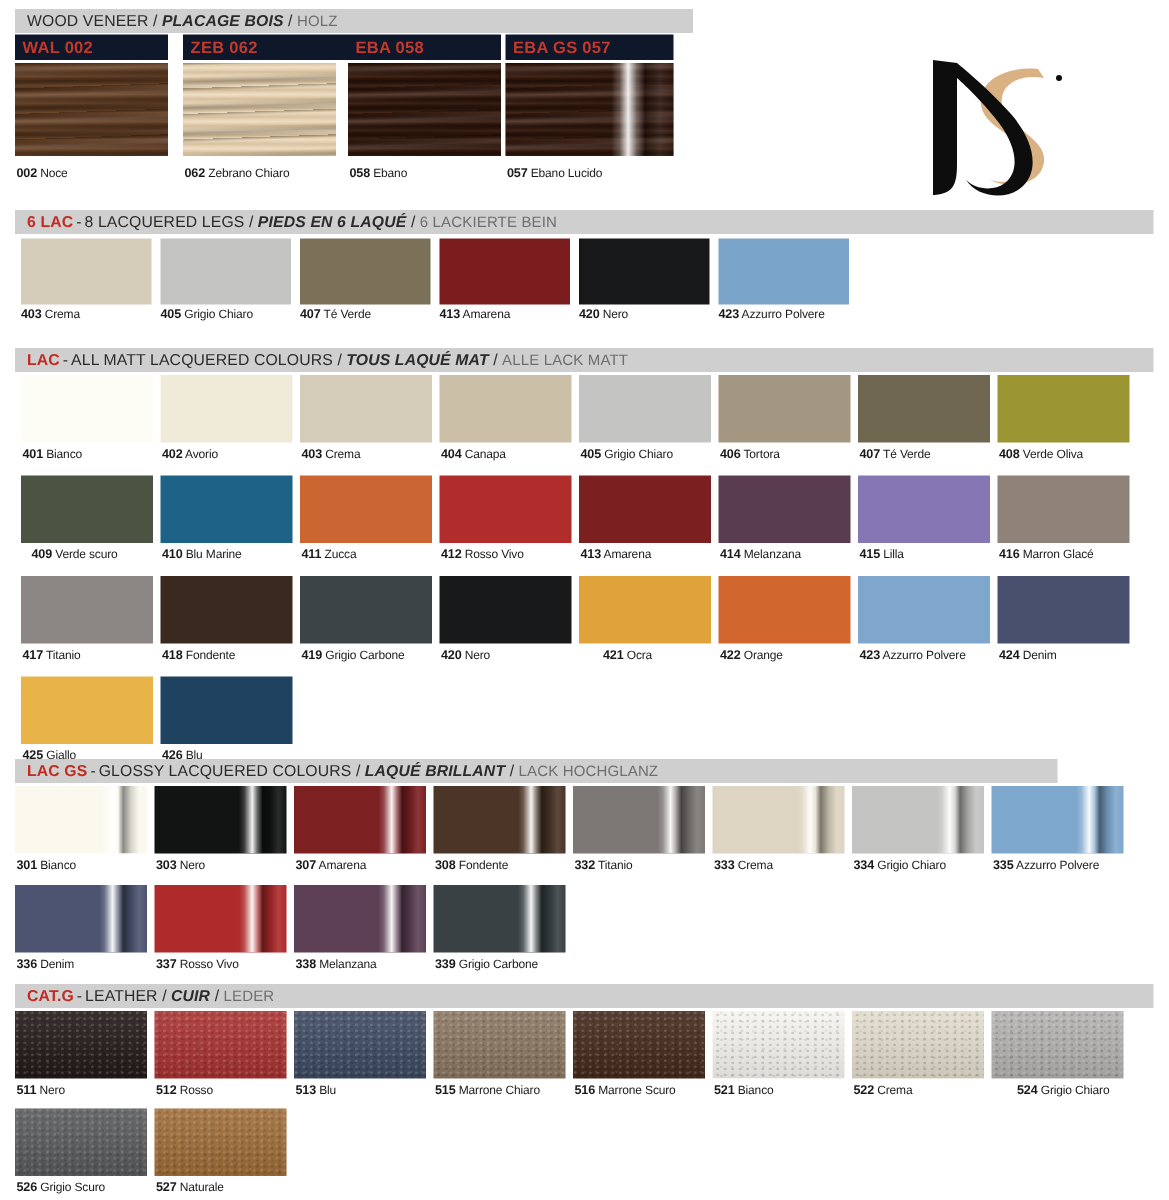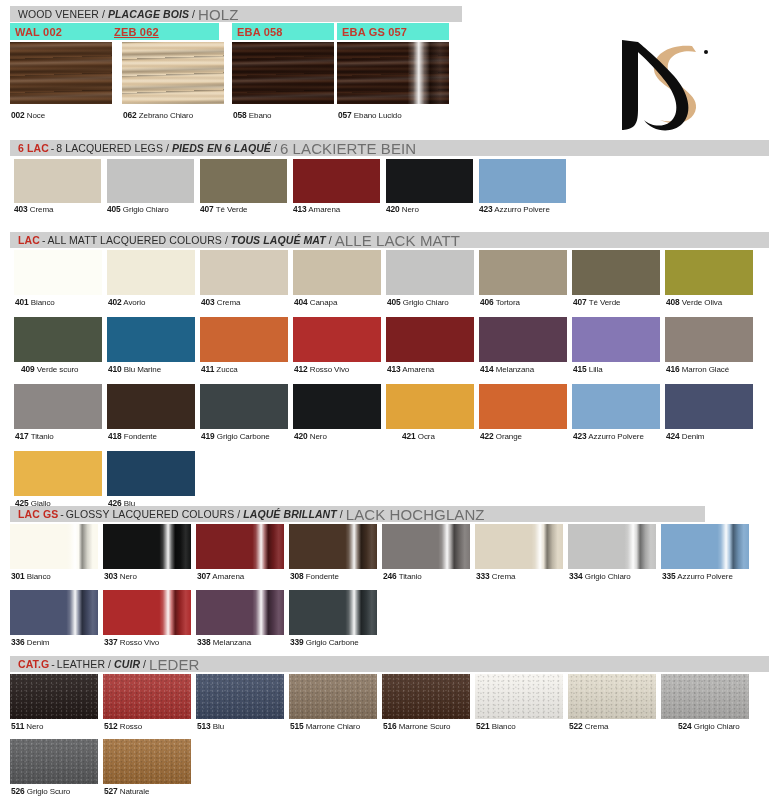--- a/index.html
+++ b/index.html
@@ -46,21 +46,21 @@
   }
   .sec-header .t-fr {
     color: #2b2b2b;
     font-size: 10.5px;
     font-style: italic;
     font-weight: bold;
     letter-spacing: .1px;
   }
   .sec-header .t-de {
     color: #6e6e6e;
-    font-size: 15px;
+    font-size: 10px;
     letter-spacing: .1px;
   }
   .sec-header .slash { color:#2b2b2b; font-size:10.5px; padding:0 3px; }
   .sw {
     position: absolute;
     left: 0; top: 0;
     overflow: hidden;
   }
   .lbl {
     position: absolute;
@@ -69,21 +69,21 @@
     color: #1a1a1a;
     white-space: nowrap;
     letter-spacing: -.1px;
   }
   .lbl b { font-weight: bold; font-size: 8.4px; }
   .lbl span { font-weight: normal; }
 
   
   .woodcode {
     position: absolute;
-    background: #5eead4;
+    background: #0f172a;
     height: 17px;
     display: flex;
     align-items: center;
     padding-left: 5px;
     color: #c3392c;
     font-weight: bold;
     font-size: 11px;
     letter-spacing: .2px;
   }
   .wood {
@@ -118,21 +118,21 @@
 
 <div id="sheet">
     <div class="sec-header" style="left: 10px; top: 6px; width: 452px;">
       <span class="t-en">WOOD VENEER</span>
       <span class="slash">/</span>
       <span class="t-fr">PLACAGE BOIS</span>
       <span class="slash">/</span>
       <span class="t-de">HOLZ</span>
     </div>
     <div class="woodcode" style="left: 10px; top: 23px; width: 102px;">WAL 002</div>
-    <div class="woodcode" style="left: 109px; top: 23px; width: 110px; text-decoration: underline;">ZEB 062</div>
+    <div class="woodcode" style="left: 122px; top: 23px; width: 110px;">ZEB 062</div>
     <div class="woodcode" style="left: 232px; top: 23px; width: 102px;">EBA 058</div>
     <div class="woodcode" style="left: 337px; top: 23px; width: 112px;">EBA GS 057</div>
     <div class="wood" title="002 Noce" style="left: 10px; top: 42px; width: 102px; height: 62px; background: rgb(91, 58, 34);">
       <div class="grain" style="background: repeating-linear-gradient(rgb(64, 39, 21) 0px, rgb(91, 58, 34) 1.5px, rgb(122, 82, 51) 3px, rgb(91, 58, 34) 4.5px, rgb(64, 39, 21) 6px); opacity: 0.55;"></div>
       <div class="grain" style="background: repeating-linear-gradient(178deg, rgba(0, 0, 0, 0.3) 0px, rgba(0, 0, 0, 0) 2px, rgba(255, 255, 255, 0.12) 5px, rgba(0, 0, 0, 0) 9px, rgba(0, 0, 0, 0.22) 13px, rgba(0, 0, 0, 0) 17px);"></div>
     </div>
     <div class="lbl" style="left: 11px; top: 110px;"><b>002</b><span> Noce</span></div>
     <div class="wood" title="062 Zebrano Chiaro" style="left: 122px; top: 42px; width: 102px; height: 62px; background: rgb(226, 205, 171);">
       <div class="grain" style="background: repeating-linear-gradient(rgb(200, 173, 136) 0px, rgb(226, 205, 171) 1.5px, rgb(243, 230, 207) 3px, rgb(226, 205, 171) 4.5px, rgb(200, 173, 136) 6px); opacity: 0.55;"></div>
       <div class="grain" style="background: repeating-linear-gradient(178deg, rgba(0, 0, 0, 0.3) 0px, rgba(0, 0, 0, 0) 2px, rgba(255, 255, 255, 0.12) 5px, rgba(0, 0, 0, 0) 9px, rgba(0, 0, 0, 0.22) 13px, rgba(0, 0, 0, 0) 17px);"></div>
@@ -252,21 +252,21 @@
       <div class="gloss-inner" style="background: linear-gradient(90deg, rgba(255, 255, 255, 0) 0%, rgba(255, 255, 255, 0) 64%, rgba(255, 255, 255, 0.18) 68%, rgba(255, 255, 255, 0.95) 74%, rgba(255, 255, 255, 0.35) 78%, rgba(0, 0, 0, 0.45) 82%, rgba(0, 0, 0, 0.15) 88%, rgba(255, 255, 255, 0.1) 94%, rgba(255, 255, 255, 0) 100%);"></div>
     </div>
     <div class="lbl" style="left: 197px; top: 571px;"><b>307</b><span> Amarena</span></div>
     <div class="sw" title="308 Fondente" style="position: absolute; left: 289px; top: 524px; width: 88px; height: 45px; background: rgb(74, 53, 39);">
       <div class="gloss-inner" style="background: linear-gradient(90deg, rgba(255, 255, 255, 0) 0%, rgba(255, 255, 255, 0) 64%, rgba(255, 255, 255, 0.18) 68%, rgba(255, 255, 255, 0.95) 74%, rgba(255, 255, 255, 0.35) 78%, rgba(0, 0, 0, 0.45) 82%, rgba(0, 0, 0, 0.15) 88%, rgba(255, 255, 255, 0.1) 94%, rgba(255, 255, 255, 0) 100%);"></div>
     </div>
     <div class="lbl" style="left: 290px; top: 571px;"><b>308</b><span> Fondente</span></div>
     <div class="sw" title="332 Titanio" style="position: absolute; left: 382px; top: 524px; width: 88px; height: 45px; background: rgb(125, 120, 118);">
       <div class="gloss-inner" style="background: linear-gradient(90deg, rgba(255, 255, 255, 0) 0%, rgba(255, 255, 255, 0) 64%, rgba(255, 255, 255, 0.18) 68%, rgba(255, 255, 255, 0.95) 74%, rgba(255, 255, 255, 0.35) 78%, rgba(0, 0, 0, 0.45) 82%, rgba(0, 0, 0, 0.15) 88%, rgba(255, 255, 255, 0.1) 94%, rgba(255, 255, 255, 0) 100%);"></div>
     </div>
-    <div class="lbl" style="left: 383px; top: 571px;"><b>246</b><span> Titanio</span></div>
+    <div class="lbl" style="left: 383px; top: 571px;"><b>332</b><span> Titanio</span></div>
     <div class="sw" title="333 Crema" style="position: absolute; left: 475px; top: 524px; width: 88px; height: 45px; background: rgb(221, 212, 193);">
       <div class="gloss-inner" style="background: linear-gradient(90deg, rgba(255, 255, 255, 0) 0%, rgba(255, 255, 255, 0) 64%, rgba(255, 255, 255, 0.18) 68%, rgba(255, 255, 255, 0.95) 74%, rgba(255, 255, 255, 0.35) 78%, rgba(0, 0, 0, 0.45) 82%, rgba(0, 0, 0, 0.15) 88%, rgba(255, 255, 255, 0.1) 94%, rgba(255, 255, 255, 0) 100%);"></div>
     </div>
     <div class="lbl" style="left: 476px; top: 571px;"><b>333</b><span> Crema</span></div>
     <div class="sw" title="334 Grigio Chiaro" style="position: absolute; left: 568px; top: 524px; width: 88px; height: 45px; background: rgb(195, 195, 194);">
       <div class="gloss-inner" style="background: linear-gradient(90deg, rgba(255, 255, 255, 0) 0%, rgba(255, 255, 255, 0) 64%, rgba(255, 255, 255, 0.18) 68%, rgba(255, 255, 255, 0.95) 74%, rgba(255, 255, 255, 0.35) 78%, rgba(0, 0, 0, 0.45) 82%, rgba(0, 0, 0, 0.15) 88%, rgba(255, 255, 255, 0.1) 94%, rgba(255, 255, 255, 0) 100%);"></div>
     </div>
     <div class="lbl" style="left: 569px; top: 571px;"><b>334</b><span> Grigio Chiaro</span></div>
     <div class="sw" title="335 Azzurro Polvere" style="position: absolute; left: 661px; top: 524px; width: 88px; height: 45px; background: rgb(126, 167, 205);">
       <div class="gloss-inner" style="background: linear-gradient(90deg, rgba(255, 255, 255, 0) 0%, rgba(255, 255, 255, 0) 64%, rgba(255, 255, 255, 0.18) 68%, rgba(255, 255, 255, 0.95) 74%, rgba(255, 255, 255, 0.35) 78%, rgba(0, 0, 0, 0.45) 82%, rgba(0, 0, 0, 0.15) 88%, rgba(255, 255, 255, 0.1) 94%, rgba(255, 255, 255, 0) 100%);"></div>

